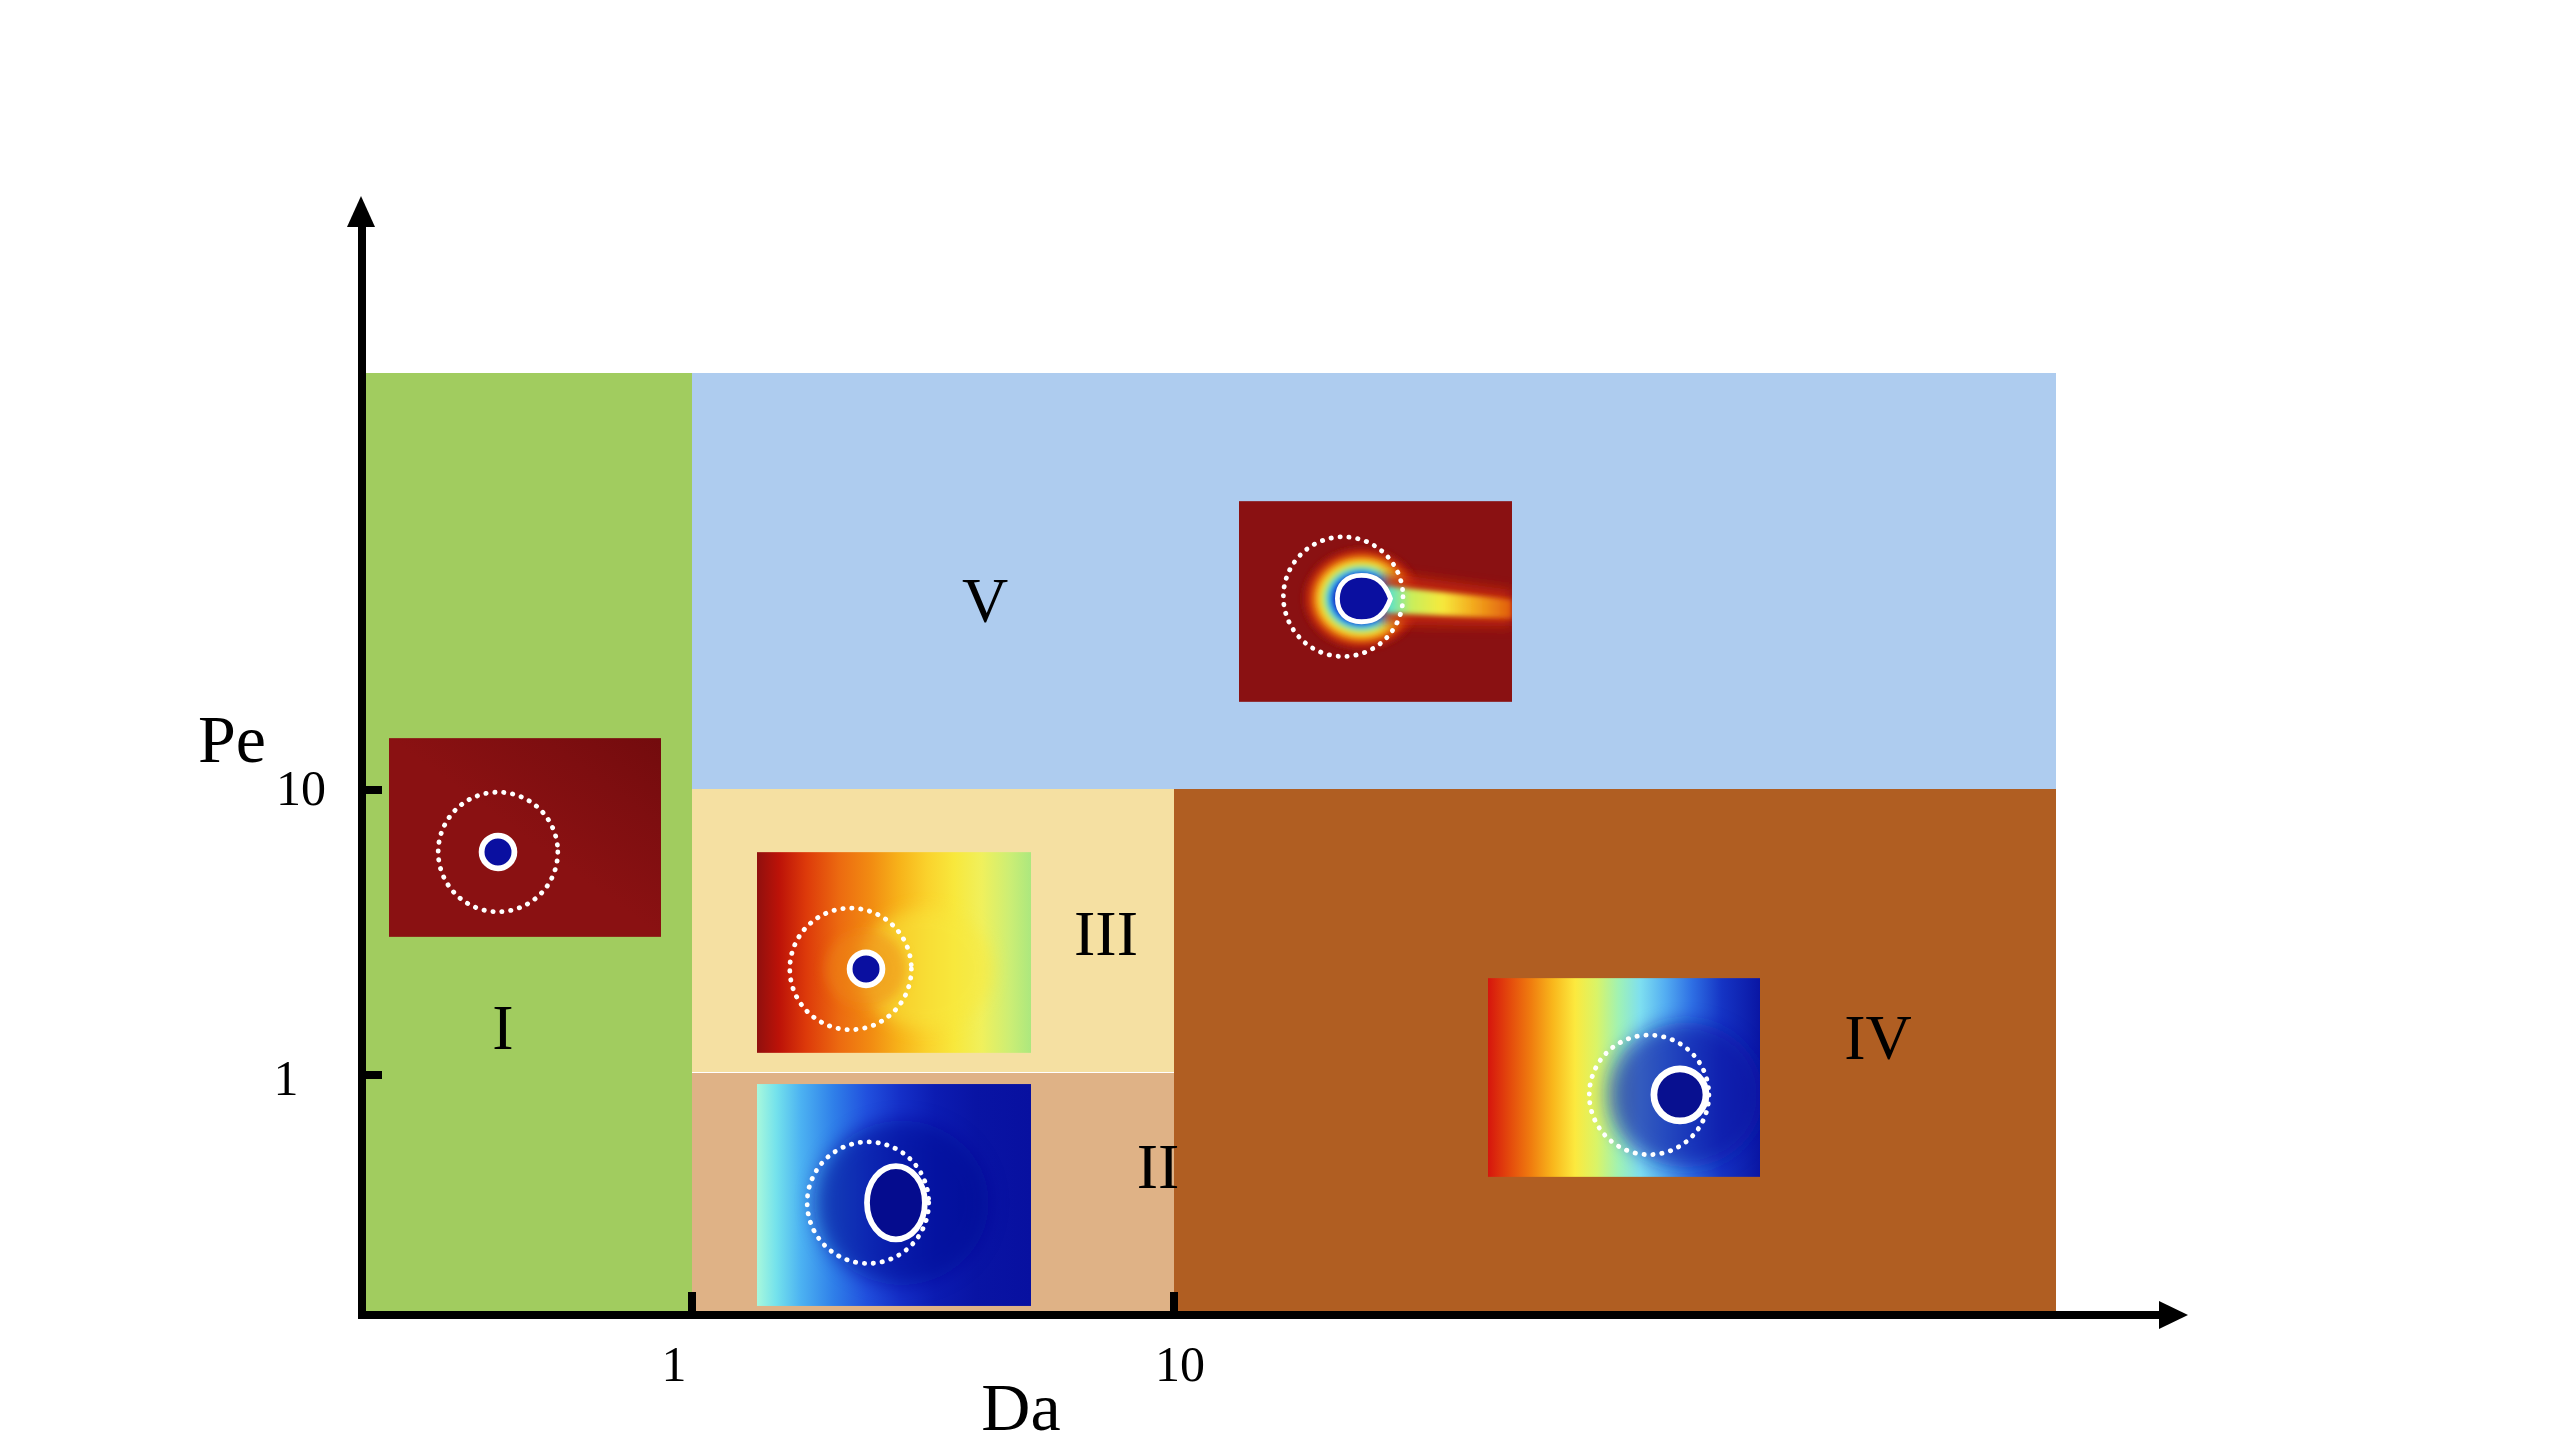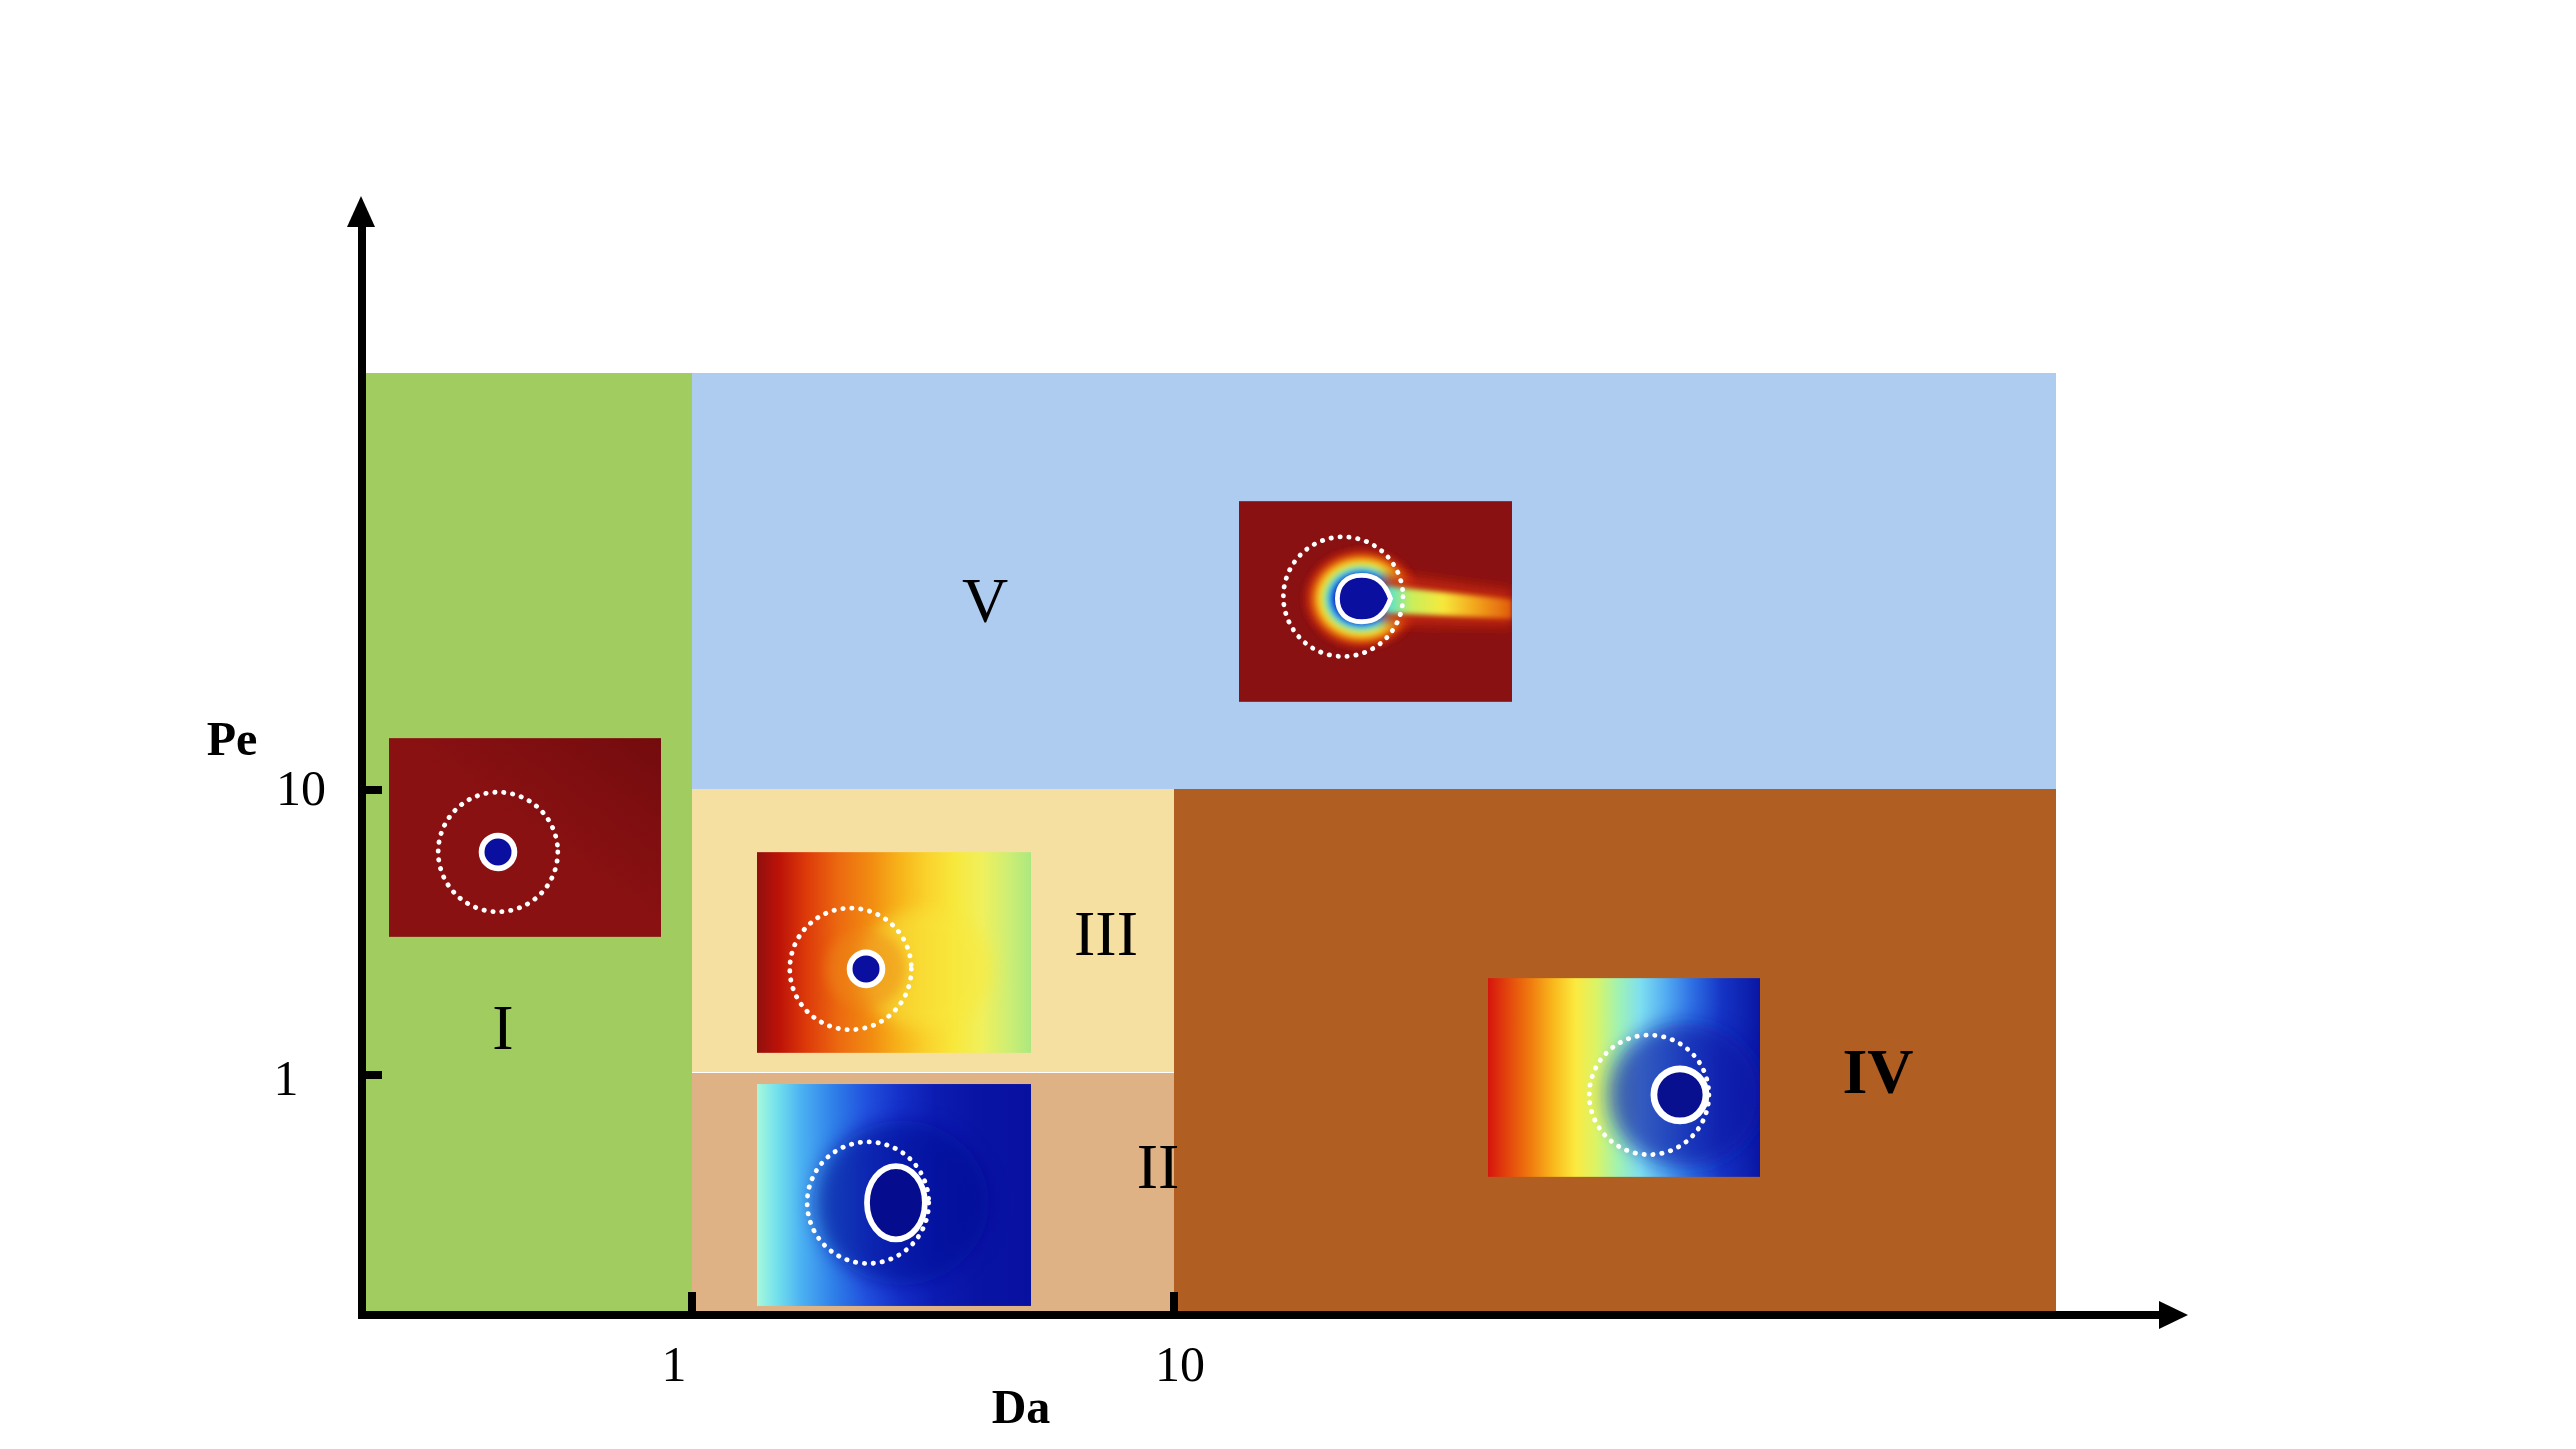--- a/index.html
+++ b/index.html
@@ -16,33 +16,33 @@
   .x-axis{left:358px;top:1311px;width:1803px;height:7.7px;}
   .arrow{position:absolute;width:0;height:0;}
   .y-arrow{left:347px;top:196px;border-left:14.5px solid transparent;border-right:14.5px solid transparent;border-bottom:31px solid #000;}
   .x-arrow{left:2159px;top:1301px;border-top:14.5px solid transparent;border-bottom:14.5px solid transparent;border-left:29px solid #000;}
   .tick{position:absolute;background:#000;}
   .tick-pe10{left:364px;top:786px;width:18.4px;height:7.7px;}
   .tick-pe1 {left:364px;top:1071px;width:18.4px;height:7.7px;}
   .tick-da1 {left:688px;top:1292px;width:7.7px;height:20px;}
   .tick-da10{left:1170px;top:1292px;width:7.7px;height:20px;}
   .lbl{position:absolute;transform:translate(-50%,-50%);color:#000;white-space:nowrap;line-height:1;}
-  .axis-name{font-size:48px;font-weight:bold;}
+  .axis-name{font-size:68px;}
   .tick-lbl{font-size:50px;}
   .region-num{font-size:64px;}
   .lbl-pe {left:232px;top:739px;}
   .lbl-da {left:1021px;top:1407px;}
   .lbl-pe10{left:301px;top:788px;}
   .lbl-pe1 {left:286px;top:1078px;}
   .lbl-da1 {left:674px;top:1364px;}
   .lbl-da10{left:1180px;top:1364px;}
   .lbl-r1{left:503px;top:1028px;}
   .lbl-r2{left:1111px;top:1167px;margin-left:47px;}
   .lbl-r3{left:1106px;top:934px;}
-  .lbl-r4{left:1878px;top:1072px;font-weight:bold;}
+  .lbl-r4{left:1878px;top:1038px;}
   .lbl-r5{left:985px;top:601px;}
   .inset{position:absolute;display:block;}
   .ins-i  {left:389px;top:738px;}
   .ins-v  {left:1239px;top:501px;}
   .ins-iii{left:757px;top:852px;}
   .ins-ii {left:757px;top:1084px;}
   .ins-iv {left:1488px;top:978px;}
 </style>
 </head>
 <body>

